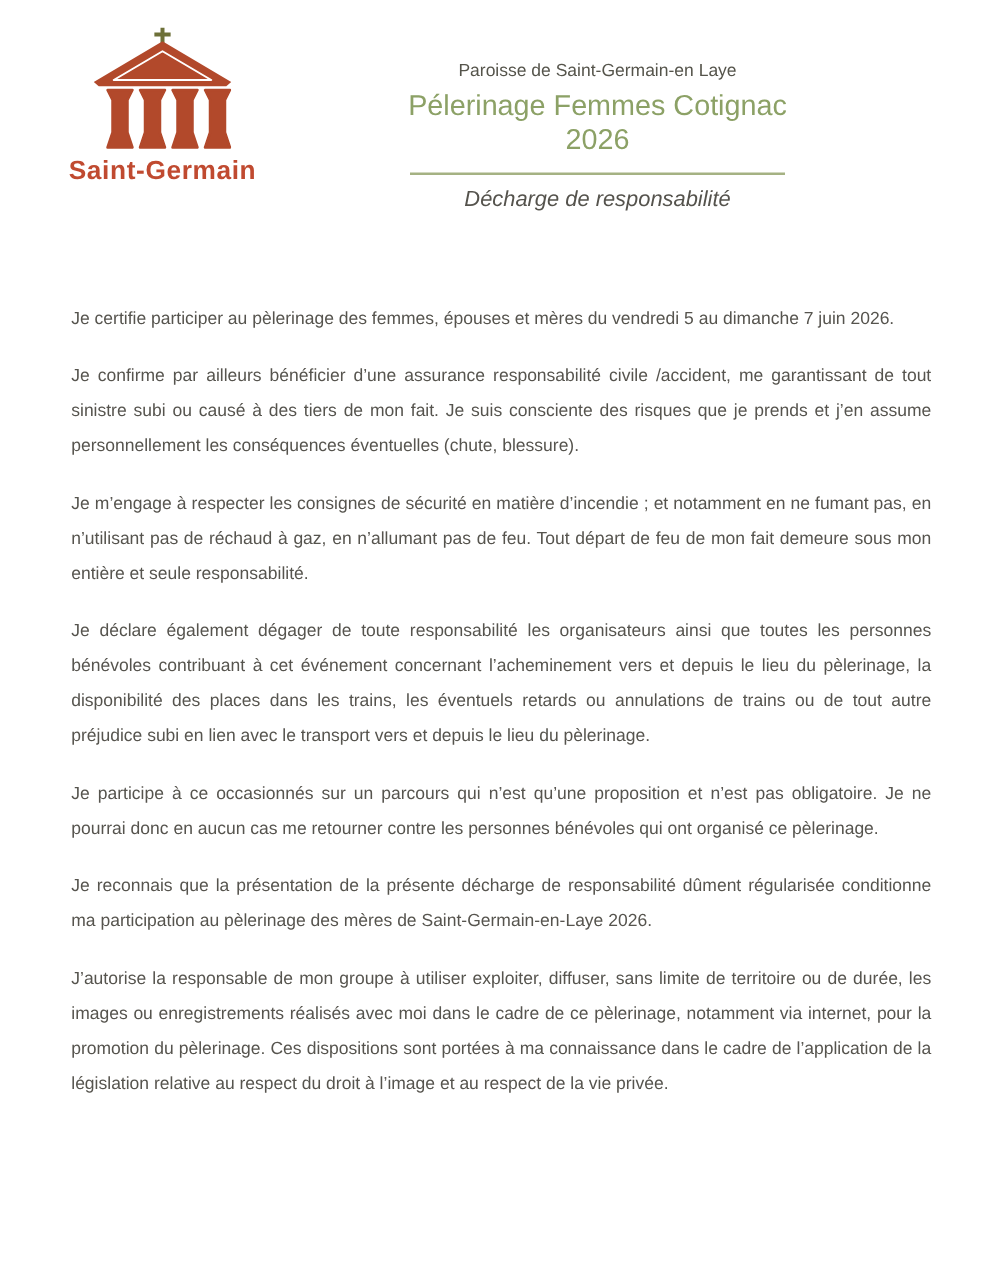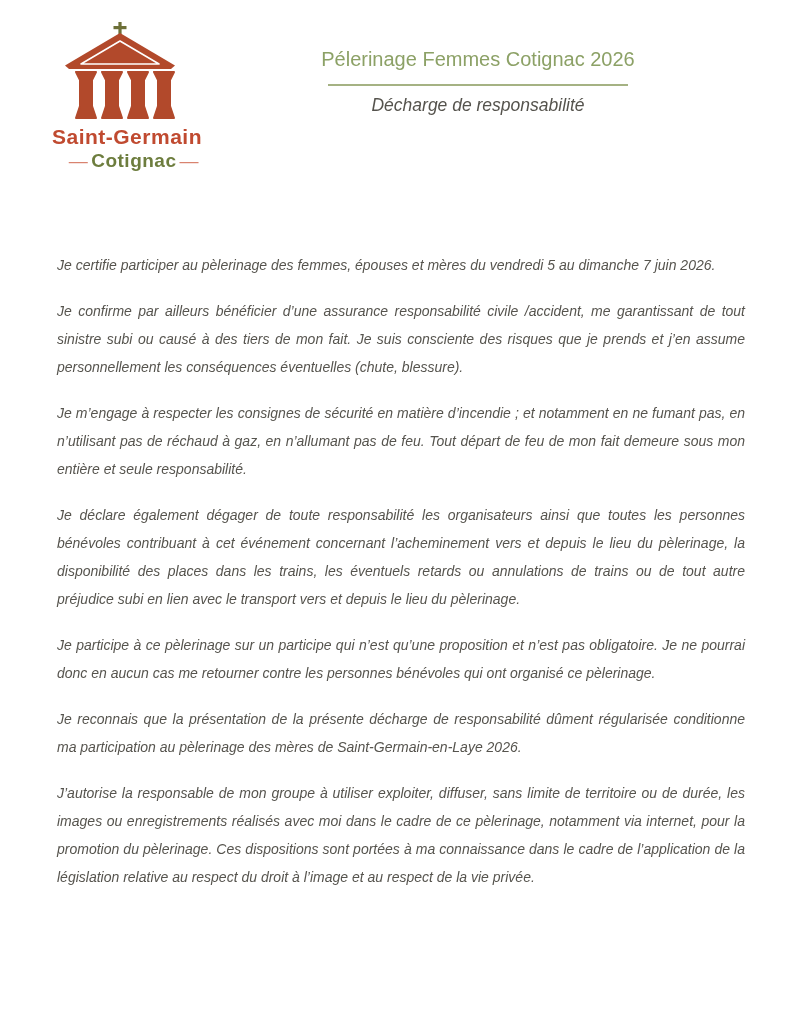--- a/index.html
+++ b/index.html
@@ -9,24 +9,24 @@
     position: relative;
     width: 800px;
     height: 1024px;
     background: #ffffff;
     overflow: hidden;
   }
 
   
   .logo {
     position: absolute;
-    left: 38px;
+    left: 48px;
     top: 22px;
     width: 164px;
-    text-align: right;
+    text-align: center;
   }
   .logo svg { display: block; margin: 0 auto; }
   .logo-title {
     margin-top: 3px;
     font-size: 21px;
     font-weight: 600;
     letter-spacing: 0.5px;
     color: #c04a30;
   }
   .logo-subtitle {
@@ -50,43 +50,42 @@
     transform: translateX(-50%);
     width: 360px;
     text-align: center;
   }
   .org-line {
     font-size: 14px;
     color: #55544b;
     margin-bottom: 7px;
   }
   .event-line {
-    font-size: 20px;
+    font-size: 23px;
     color: #8ca166;
     margin-bottom: 13px;
   }
   .rule {
     width: 300px;
     height: 2px;
     background: #a5b283;
     margin: 0 auto 9px auto;
   }
   .doc-title {
     font-size: 17.5px;
     color: #55534d;
     font-style: italic;
   }
 
   
   .body-text {
     position: absolute;
     left: 57px;
     right: 55px;
-    top: 251px;
-    font-style: italic;
+    top: 240px;
   }
   .body-text p {
     font-size: 14px;
     line-height: 28px;
     text-align: justify;
     color: #56544e;
     margin-bottom: 18px;
   }
 </style>
 </head>
@@ -106,34 +105,32 @@
       <path d="M55,19 L94,42 L16,42 Z" fill="none" stroke="#ffffff" stroke-width="1.6" stroke-linejoin="round"></path>
 
       <g fill="#b2492b" stroke="#b2492b" stroke-width="2" stroke-linejoin="round">
         <path d="M11,50 L31,50 L27,58 L27,84 L31,96 L11,96 L15,84 L15,58 Z"></path>
         <path d="M37,50 L57,50 L53,58 L53,84 L57,96 L37,96 L41,84 L41,58 Z"></path>
         <path d="M63,50 L83,50 L79,58 L79,84 L83,96 L63,96 L67,84 L67,58 Z"></path>
         <path d="M89,50 L109,50 L105,58 L105,84 L109,96 L89,96 L93,84 L93,58 Z"></path>
       </g>
     </svg>
     <div class="logo-title">Saint-Germain</div>
-    <div class="logo-subtitle">
-      <span class="dash">—</span><span>Cotignac</span><span class="dash">—</span>
-    </div>
   </div>
 
   <div class="header-text">
+    <div class="org-line">Paroisse de Saint-Germain-en Laye</div>
     <div class="event-line">Pélerinage Femmes Cotignac 2026</div>
     <div class="rule"></div>
     <div class="doc-title">Décharge de responsabilité</div>
   </div>
 
   <main class="body-text">
     <p>Je certifie participer au pèlerinage des femmes, épouses et mères du vendredi 5 au dimanche 7 juin 2026.</p>
     <p>Je confirme par ailleurs bénéficier d’une assurance responsabilité civile /accident, me garantissant de tout sinistre subi ou causé à des tiers de mon fait. Je suis consciente des risques que je prends et j’en assume personnellement les conséquences éventuelles (chute, blessure).</p>
     <p>Je m’engage à respecter les consignes de sécurité en matière d’incendie ; et notamment en ne fumant pas, en n’utilisant pas de réchaud à gaz, en n’allumant pas de feu. Tout départ de feu de mon fait demeure sous mon entière et seule responsabilité.</p>
     <p>Je déclare également dégager de toute responsabilité les organisateurs ainsi que toutes les personnes bénévoles contribuant à cet événement concernant l’acheminement vers et depuis le lieu du pèlerinage, la disponibilité des places dans les trains, les éventuels retards ou annulations de trains ou de tout autre préjudice subi en lien avec le transport vers et depuis le lieu du pèlerinage.</p>
-    <p>Je participe à ce pèlerinage sur un participe qui n’est qu’une proposition et n’est pas obligatoire. Je ne pourrai donc en aucun cas me retourner contre les personnes bénévoles qui ont organisé ce pèlerinage.</p>
+    <p>Je participe à ce occasionnés sur un parcours qui n’est qu’une proposition et n’est pas obligatoire. Je ne pourrai donc en aucun cas me retourner contre les personnes bénévoles qui ont organisé ce pèlerinage.</p>
     <p>Je reconnais que la présentation de la présente décharge de responsabilité dûment régularisée conditionne ma participation au pèlerinage des mères de Saint-Germain-en-Laye 2026.</p>
     <p>J’autorise la responsable de mon groupe à utiliser exploiter, diffuser, sans limite de territoire ou de durée, les images ou enregistrements réalisés avec moi dans le cadre de ce pèlerinage, notamment via internet, pour la promotion du pèlerinage. Ces dispositions sont portées à ma connaissance dans le cadre de l’application de la législation relative au respect du droit à l’image et au respect de la vie privée.</p>
   </main>
 
 </div>
 
 </body></html>

